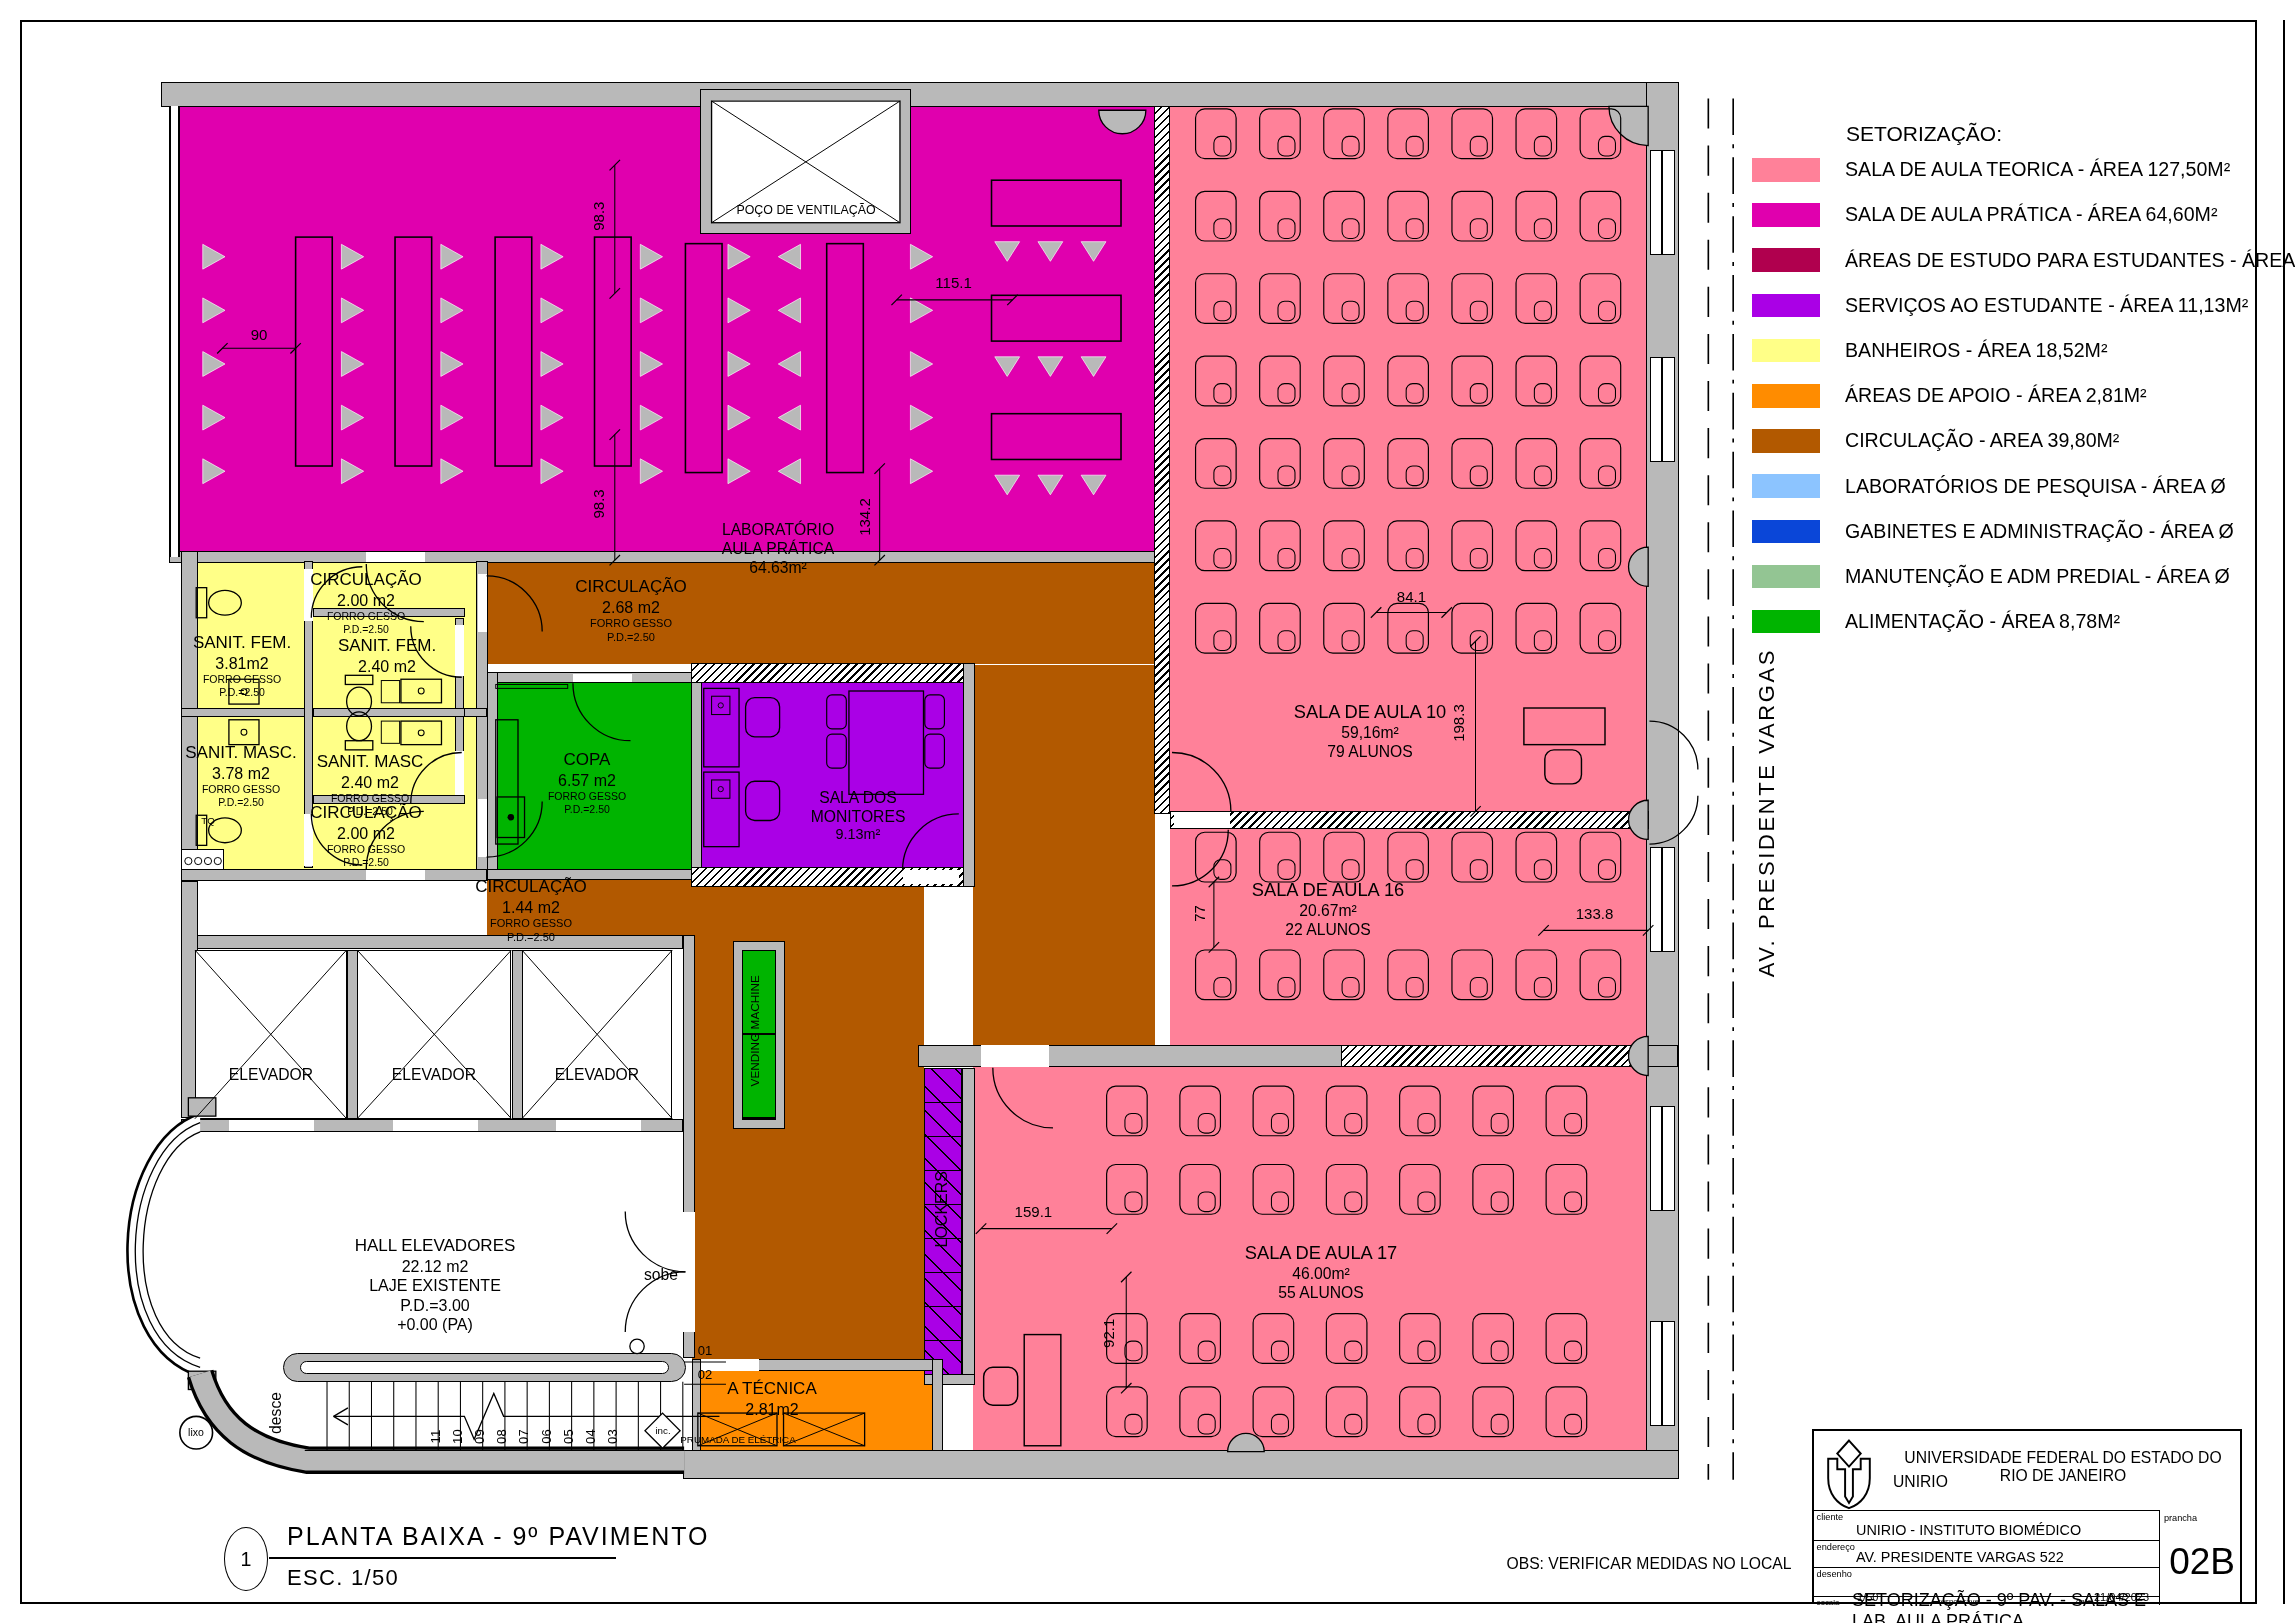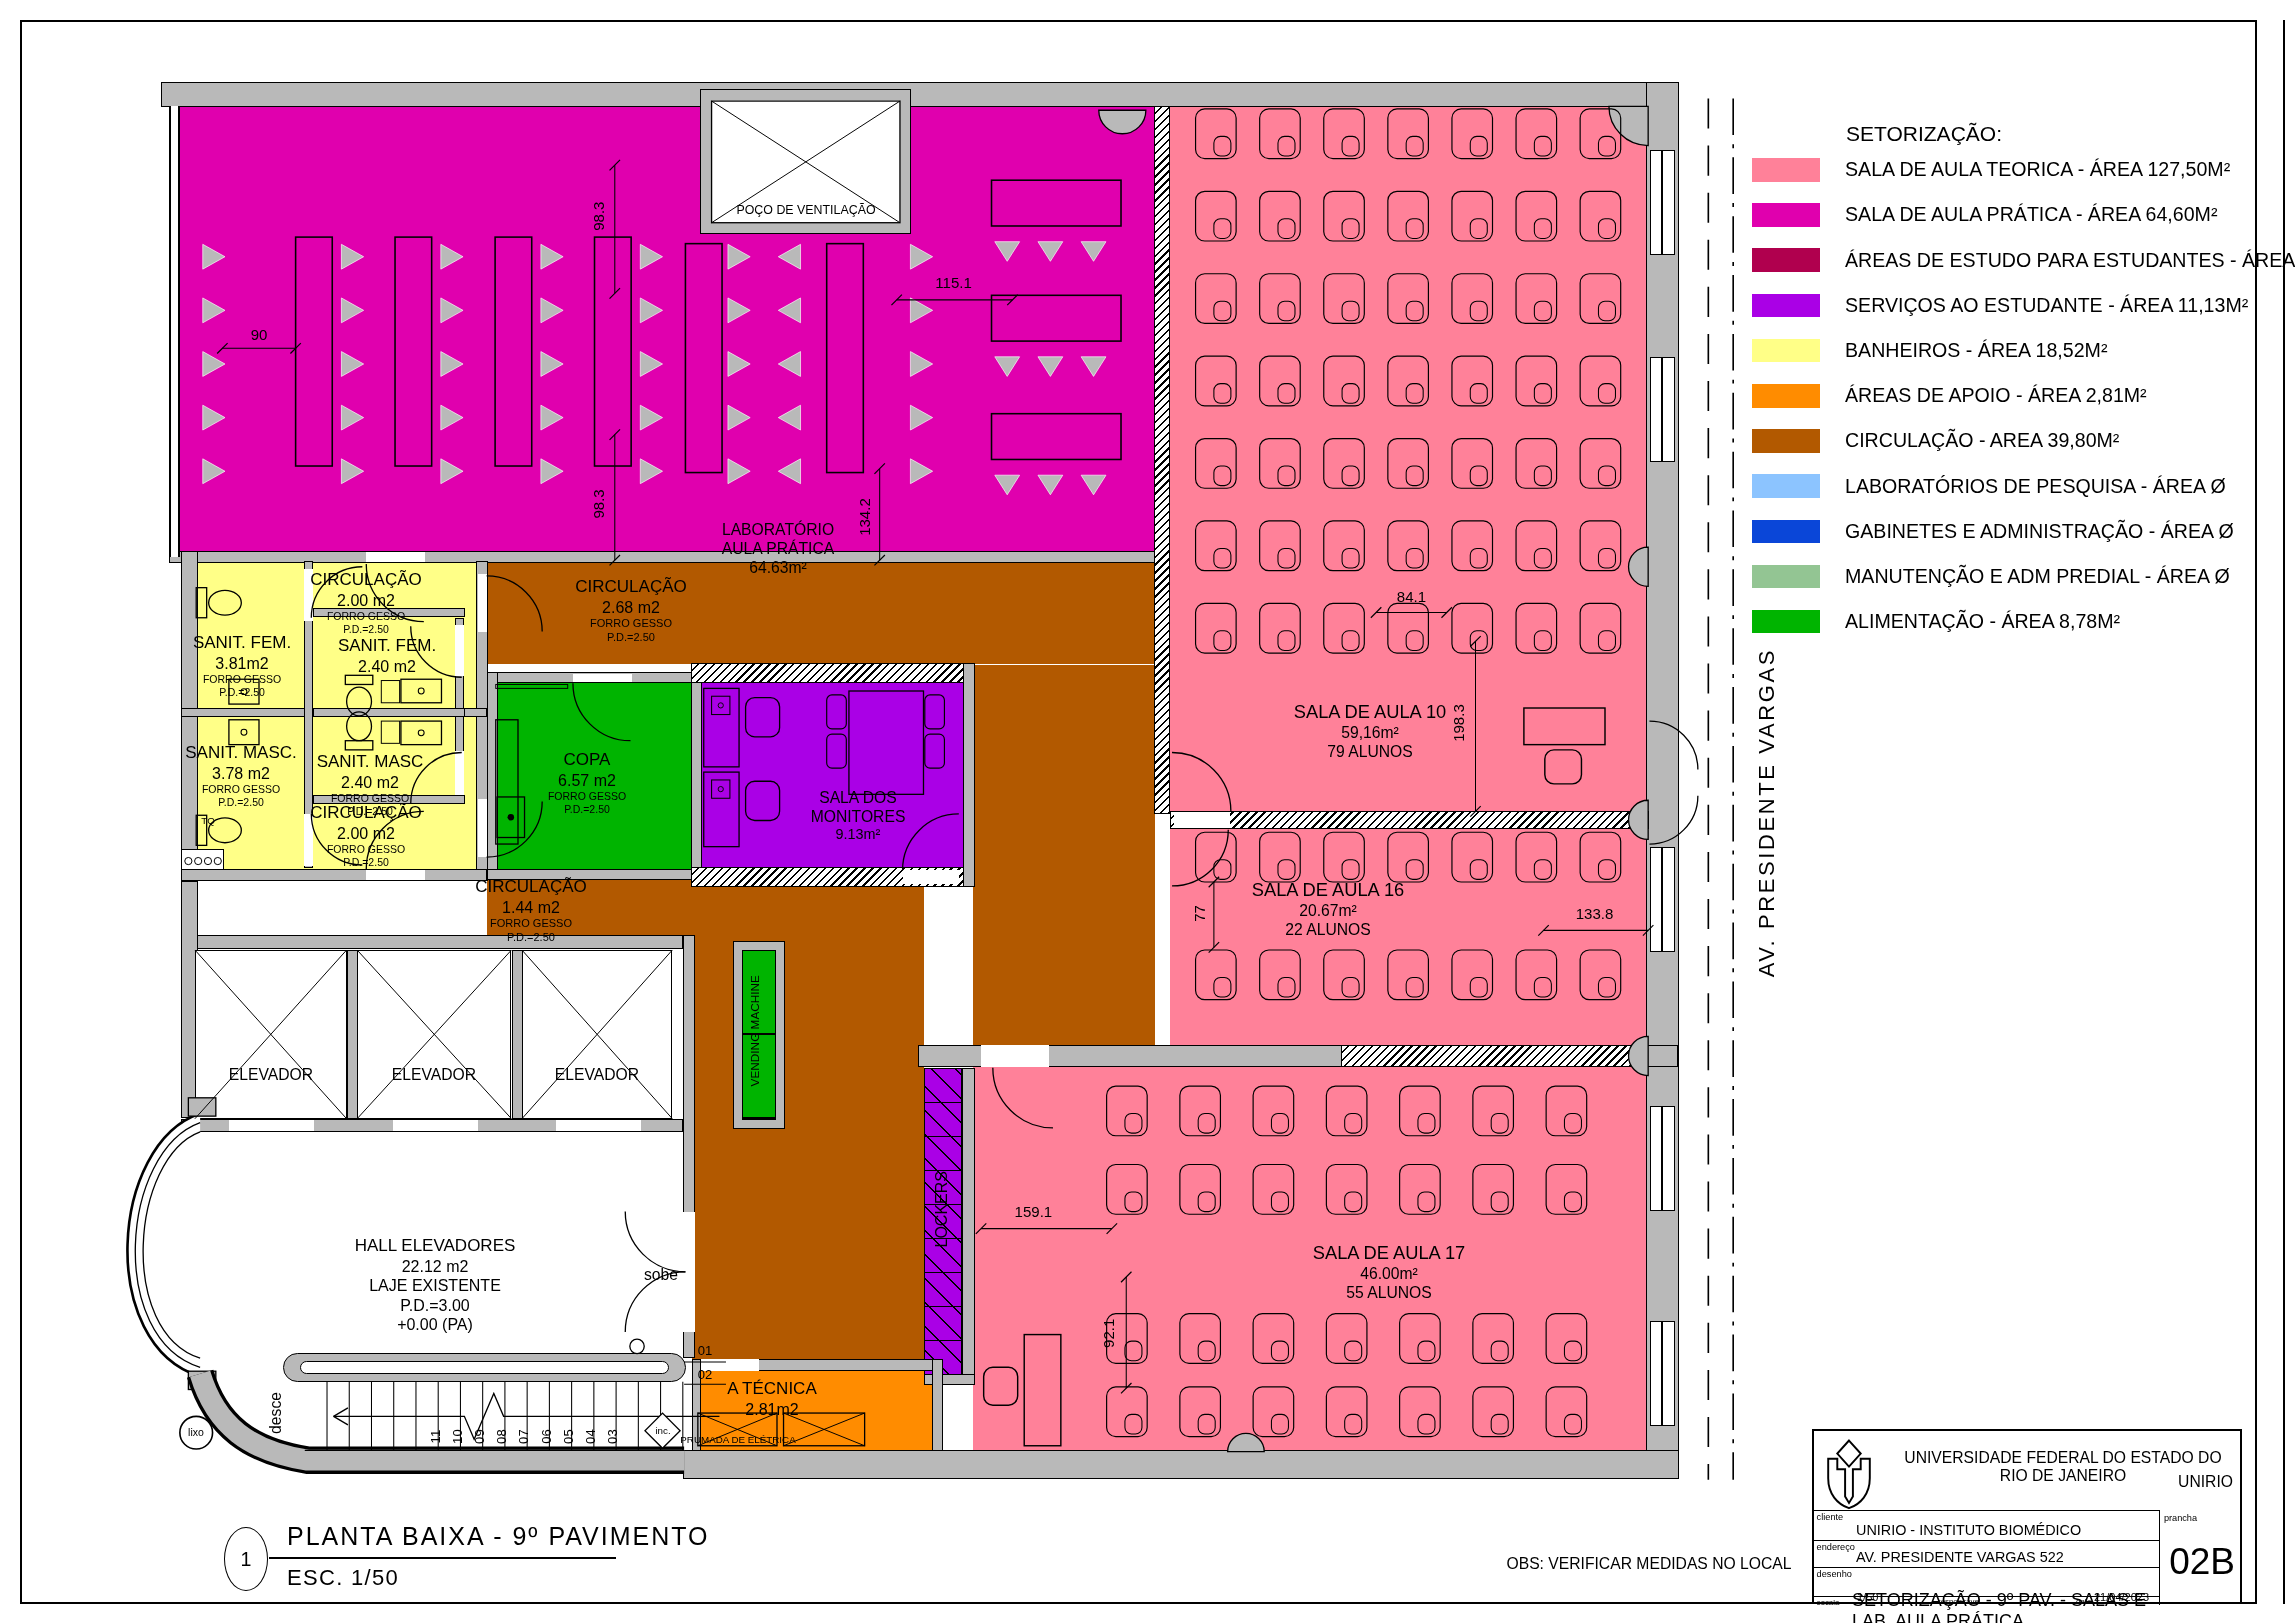--- a/index.html
+++ b/index.html
@@ -559,21 +559,21 @@
     <span>LABORATÓRIO</span><br><span>AULA PRÁTICA</span><br><span>64.63m²</span>
   </div>
   <div class="lbl f19" style="left:806px;top:203px">POÇO DE VENTILAÇÃO</div>
 
   <div class="lbl" style="left:1370px;top:701px">
     <span class="f28">SALA DE AULA 10</span><br><span class="f24">59,16m²</span><br><span class="f24">79 ALUNOS</span>
   </div>
   <div class="lbl" style="left:1328px;top:879px">
     <span class="f28">SALA DE AULA 16</span><br><span class="f24">20.67m²</span><br><span class="f24">22 ALUNOS</span>
   </div>
-  <div class="lbl" style="left:1389px;top:1242px">
+  <div class="lbl" style="left:1321px;top:1242px">
     <span class="f28">SALA DE AULA 17</span><br><span class="f24">46.00m²</span><br><span class="f24">55 ALUNOS</span>
   </div>
 
   <div class="lbl" style="left:631px;top:577px">
     <span class="f26">CIRCULAÇÃO</span><br><span class="f21 f20">2.68 m2</span><br><span class="f17">FORRO GESSO</span><br><span class="f17">P.D.=2.50</span>
   </div>
   <div class="lbl" style="left:531px;top:877px">
     <span class="f26">CIRCULAÇÃO</span><br><span class="f20">1.44 m2</span><br><span class="f17">FORRO GESSO</span><br><span class="f17">P.D.=2.50</span>
   </div>
   <div class="lbl" style="left:366px;top:570px">
@@ -688,21 +688,21 @@
   <div class="lbl f24" style="left:1649px;top:1554px">OBS: VERIFICAR MEDIDAS NO LOCAL</div>
 
   <div id="tb">
     <svg width="52" height="72" viewBox="0 0 80 110" style="position:absolute;left:9.2px;top:7.9px">
       <g fill="none" stroke="#000" stroke-width="3">
         <polygon points="40,2 58,22 40,42 22,22"></polygon>
         <path d="M8 30 H22 V46 H34 V88 L40,98 L46,88 V46 H58 V30 H72 V60 C72,84 58,100 40,106 C22,100 8,84 8,60 Z"></path>
       </g>
     </svg>
     <div class="abs f24" style="left:79px;top:18.3px;width:340px;text-align:center">UNIVERSIDADE FEDERAL DO ESTADO DO RIO DE JANEIRO</div>
-    <div class="abs f24" style="left:79px;top:42px;width:340px;text-align:right">UNIRIO</div>
+    <div class="abs f24" style="left:79px;top:42px;width:340px;text-align:left">UNIRIO</div>
 
     <div class="tbrow" style="top:79px;height:30px">
       <span class="tblabel">cliente</span>
       <span class="abs f22" style="left:42px;top:10.5px">UNIRIO - INSTITUTO BIOMÉDICO</span>
     </div>
     <div class="tbrow" style="top:109px;height:27.5px">
       <span class="tblabel">endereço</span>
       <span class="abs f22" style="left:42px;top:7.9px">AV. PRESIDENTE VARGAS 522</span>
     </div>
     <div class="tbrow" style="top:136px;height:29px">

